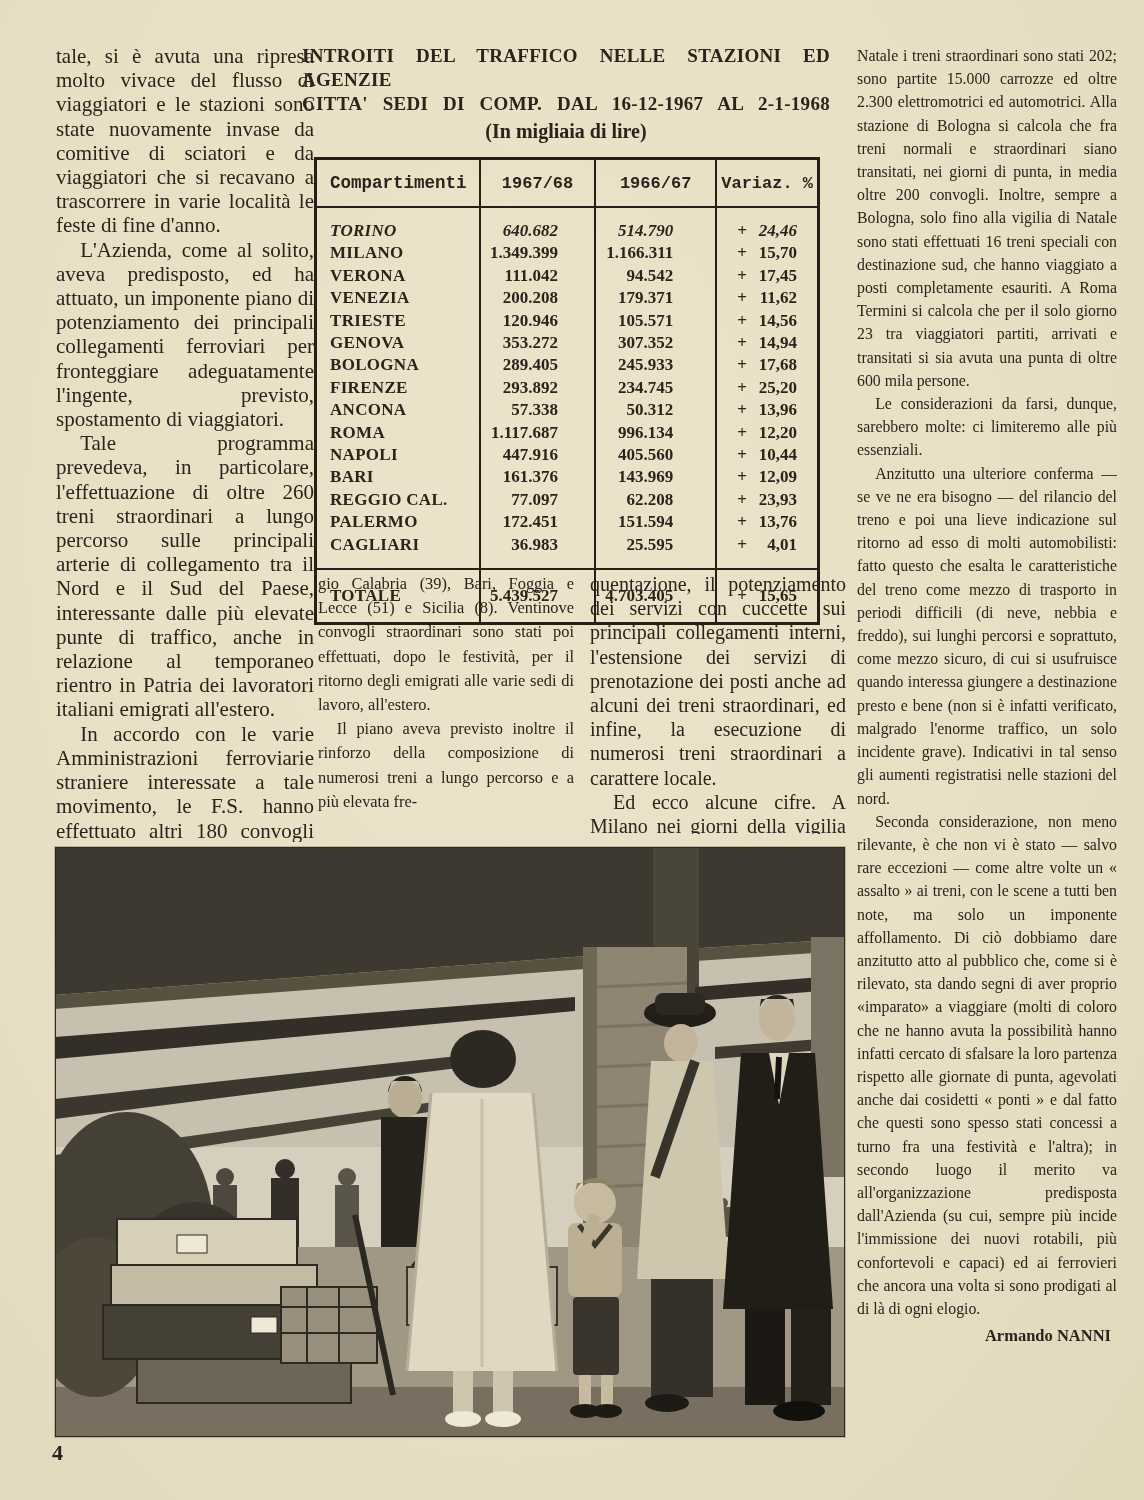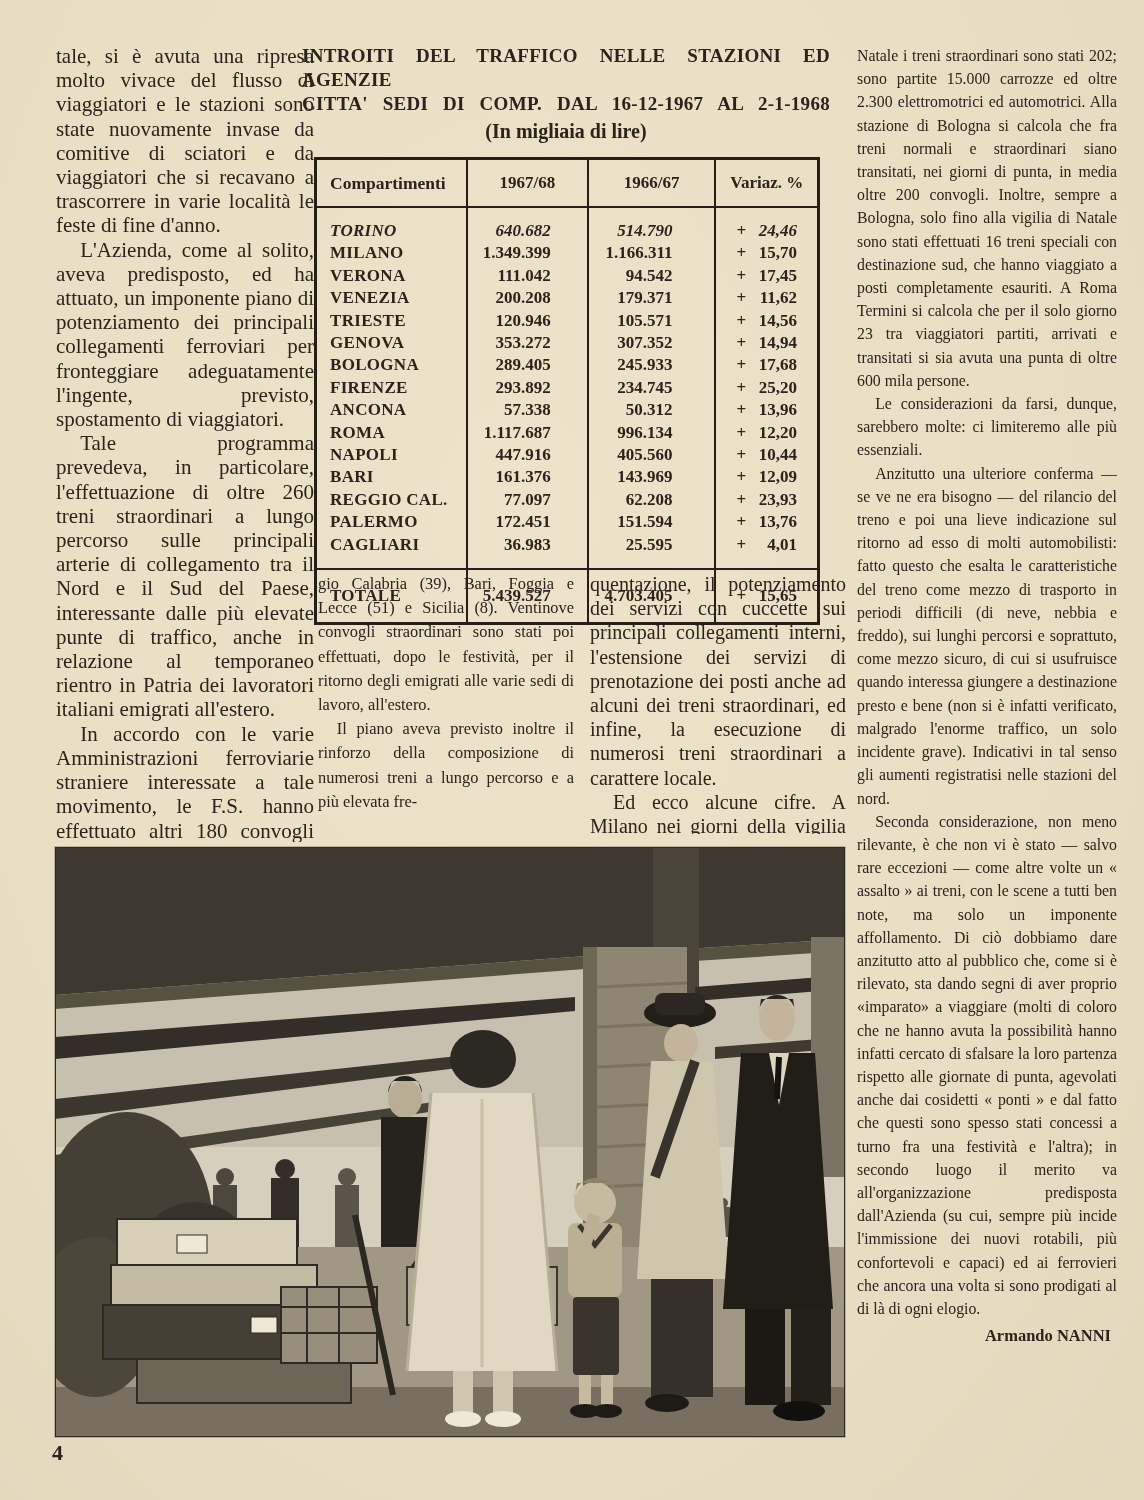--- a/index.html
+++ b/index.html
@@ -22,21 +22,21 @@
 
   .center-block { position:absolute; left:302px; top:44px; width:528px; }
   .table-title { font-weight:bold; font-size:19px; line-height:24px; letter-spacing:0.3px;
                  text-align:justify; text-align-last:justify; margin:0; }
   .table-subtitle { font-weight:bold; font-size:20px; text-align:center; margin:4px 0 0 0; }
 
   .traffic-table { border-collapse:collapse; width:506px; margin:14px 0 0 12px;
                    border:3px solid #241f17; font-weight:bold; background:transparent; }
   .traffic-table th, .traffic-table td { padding:0; font-size:17px; }
   .traffic-table th:not(:last-child), .traffic-table td:not(:last-child) { border-right:2px solid #241f17; }
-  .traffic-table thead th { height:46px; border-bottom:2px solid #241f17; }
+  .traffic-table thead th { height:46px; border-bottom:2px solid #241f17;font-family:Liberation Mono, monospace; }
   .traffic-table thead th.c-name { text-align:left; padding-left:13px; font-size:17.5px; }
   .traffic-table tbody td { height:22.4px; line-height:22.4px; }
   .traffic-table tbody tr:first-child td { padding-top:12px;font-style:italic; }
   .traffic-table tbody tr:last-child td { padding-bottom:12px; }
   .traffic-table td.c-name { text-align:left; padding-left:13px; letter-spacing:0.3px; }
   .traffic-table td.n1 { text-align:right; padding-right:36px; }
   .traffic-table td.n2 { text-align:right; padding-right:42px; font-weight:600;margin-top:32px; }
   .traffic-table tfoot td { height:52px; border-top:2px solid #241f17; }
   .vz { display:flex; justify-content:space-between; padding:0 20px 0 20px; }
   .author { margin:4px 0 0 0; text-align:right; font-weight:bold; font-size:16.5px; padding-right:6px; }

